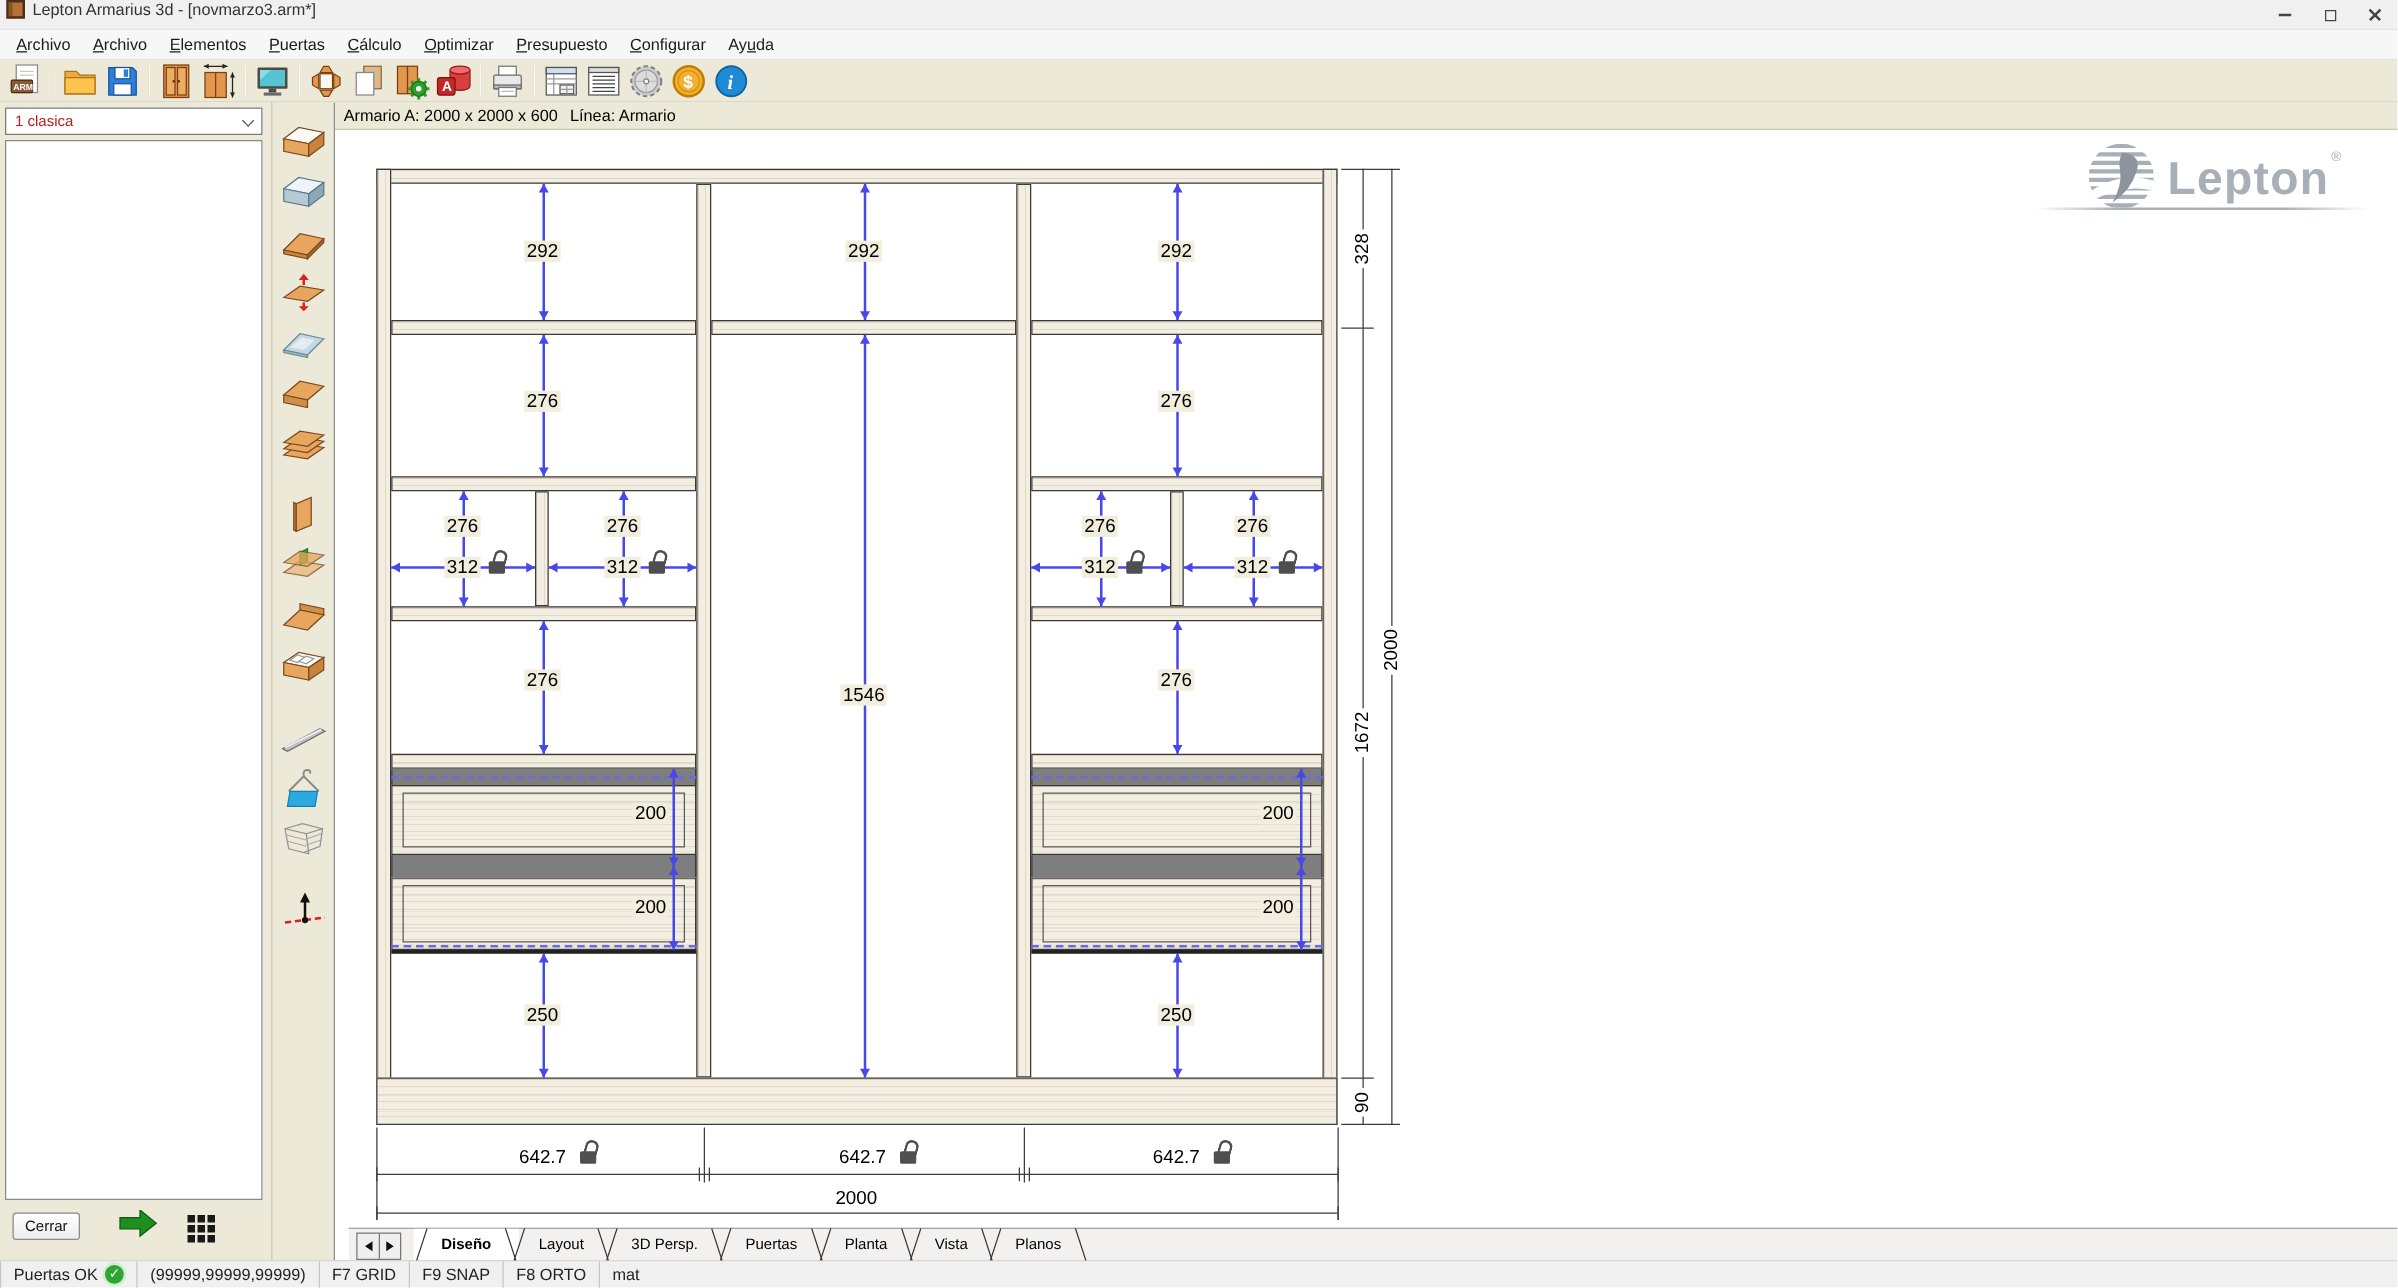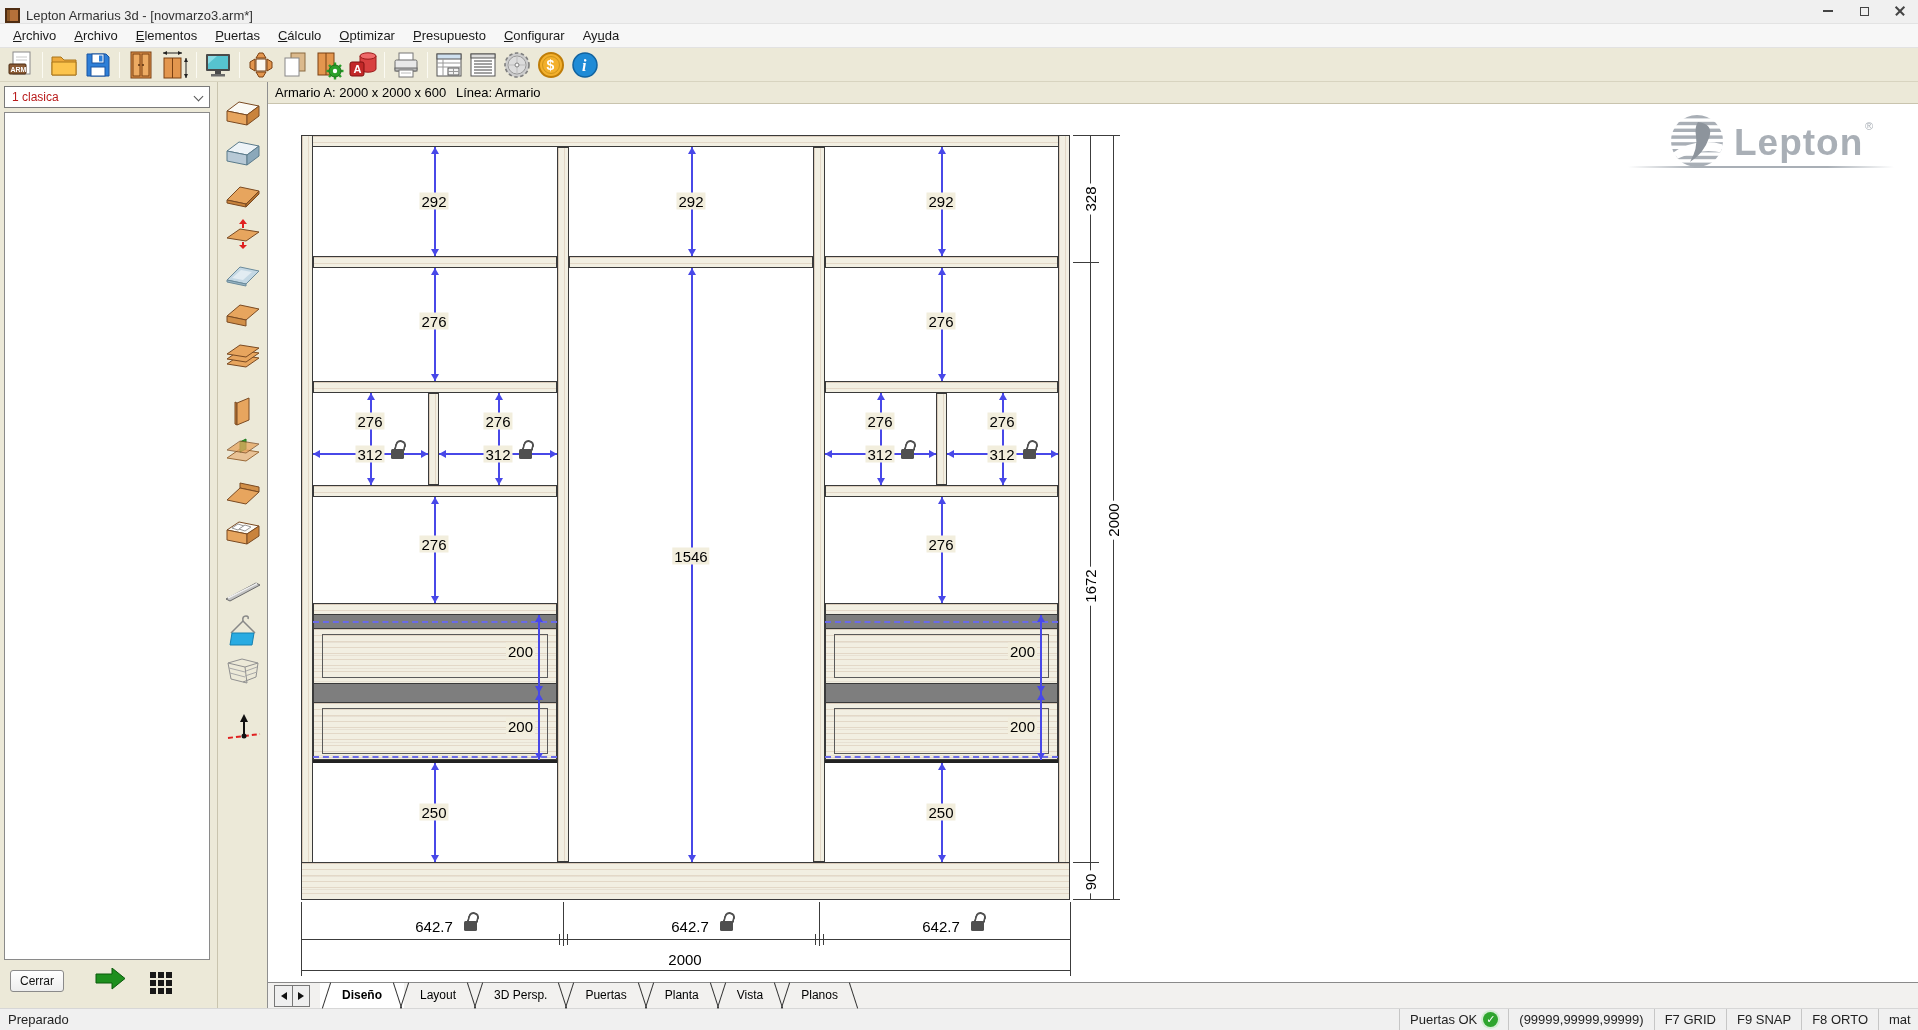--- a/index.html
+++ b/index.html
@@ -1,18 +1,18 @@
 <!DOCTYPE html>
 <html><head>
 <meta charset="utf-8">
 <style>
   * { margin:0; padding:0; box-sizing:border-box; }
   html,body { width:1918px; height:1030px; overflow:hidden; font-family:"Liberation Sans",sans-serif; background:#fff; }
   
-  .titlebar { height:24px; background:#f0f0f0; display:flex; align-items:flex-end; border-bottom:1px solid #e3e3e3; }
+  .titlebar { height:24px; background:#f0f0f0; display:flex; align-items:flex-start; border-bottom:1px solid #e3e3e3; }
   .appicon { width:15px; height:15px; margin:0 6px 0 5px; background:#4f2d12; position:relative; }
   .appicon::after { content:""; position:absolute; inset:2px; background:#b5713a; border-left:3px solid #8a5524; }
   .titletext { font-size:13px; color:#333; }
   .wbtns { margin-left:auto; display:flex; }
   .wbtn { width:36px; height:24px; display:flex; align-items:center; justify-content:center; }
   .wmin-g { width:10px; height:2px; background:#444; }
   .wmax-g { width:9px; height:9px; border:1.5px solid #444; }
   .wclose-g { position:relative; width:12px; height:12px; }
   .wclose-g::before,.wclose-g::after { content:""; position:absolute; left:0; top:5px; width:12px; height:1.6px; background:#444; }
   .wclose-g::before { transform:rotate(45deg);} .wclose-g::after { transform:rotate(-45deg);}
@@ -68,21 +68,21 @@
   .dlw { position:absolute; transform:translate(-50%,-50%); background:#fff; padding:0 3px; font-size:15px; color:#000; white-space:nowrap; }
   .dlv { position:absolute; transform:translate(-50%,-50%) rotate(-90deg); background:#fff; padding:0 3px; font-size:15px; color:#000; white-space:nowrap; }
   
   .lock { position:absolute; width:13px; height:10px; background:#4f4f4f; border-radius:1.5px; }
   .lock::before { content:""; position:absolute; width:7px; height:9px; border:2.5px solid #4f4f4f; border-bottom:none; border-radius:6px 6px 0 0; top:-9px; left:4px; transform:rotate(16deg); }
   
   .logo-text { position:absolute; font-size:37px; font-weight:bold; color:#a9afb6; letter-spacing:1px; }
   .logo-reg { position:absolute; font-size:11px; color:#a9afb6; }
   .logo-line { position:absolute; height:2px; background:linear-gradient(to right,rgba(169,175,182,0),#a9afb6 25%,#a9afb6 75%,rgba(169,175,182,0)); }
   
-  .tabstrip { height:26px; background:#f2f1ef; border-top:1px solid #8a8a8a; display:flex; align-items:center; padding-left:6px; }
+  .tabstrip { height:26px; background:#f2f1ef; border-top:1px solid #8a8a8a; display:flex; align-items:flex-end; padding-left:6px;margin-left:11px; }
   .tabnav { display:flex; border:1px solid #777; background:#efefef; margin-right:10px; }
   .tabnav-btn { width:17px; height:20px; display:flex; align-items:center; justify-content:center; }
   .tabnav-btn + .tabnav-btn { border-left:1px solid #777; }
   .tri-l { width:0; height:0; border-top:4px solid transparent; border-bottom:4px solid transparent; border-right:6px solid #111; }
   .tri-r { width:0; height:0; border-top:4px solid transparent; border-bottom:4px solid transparent; border-left:6px solid #111; }
   .tab { position:relative; height:25px; line-height:25px; padding:0 22px; font-size:12px; color:#000; margin-right:-6px; }
   .tab .el,.tab .er { position:absolute; top:-1px; width:1px; height:27px; background:#333; }
   .tab .el { left:6px; transform:rotate(18deg); }
   .tab .er { right:6px; transform:rotate(-18deg); }
   .tab.active { font-weight:bold; background:#fff; }
@@ -594,21 +594,20 @@
       <span class="tab"><i class="el"></i><span>3D Persp.</span><i class="er"></i></span>
       <span class="tab"><i class="el"></i><span>Puertas</span><i class="er"></i></span>
       <span class="tab"><i class="el"></i><span>Planta</span><i class="er"></i></span>
       <span class="tab"><i class="el"></i><span>Vista</span><i class="er"></i></span>
       <span class="tab"><i class="el"></i><span>Planos</span><i class="er"></i></span>
     </div>
   </div>
 </div>
 
 <div class="statusbar">
-  <span class="st-left">Preparado</span>
   <span class="scell">
       <span>Puertas OK</span>
       <span class="check"></span>
     </span>
   <span class="scell">
       <span>(99999,99999,99999)</span>
     </span>
   <span class="scell">
       <span>F7 GRID</span>
     </span>

